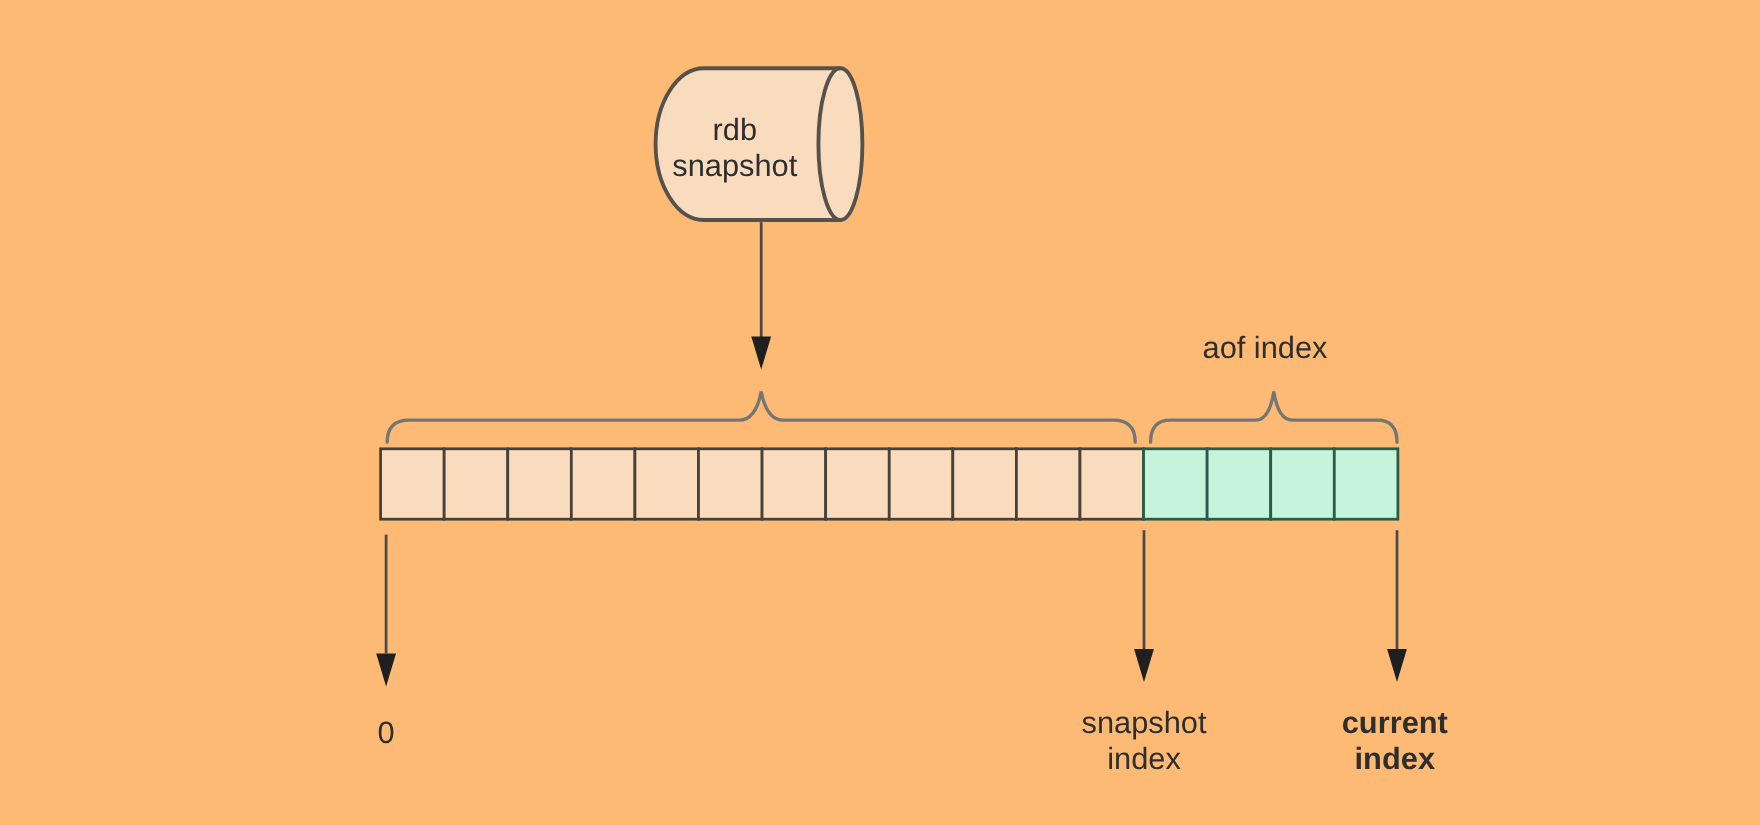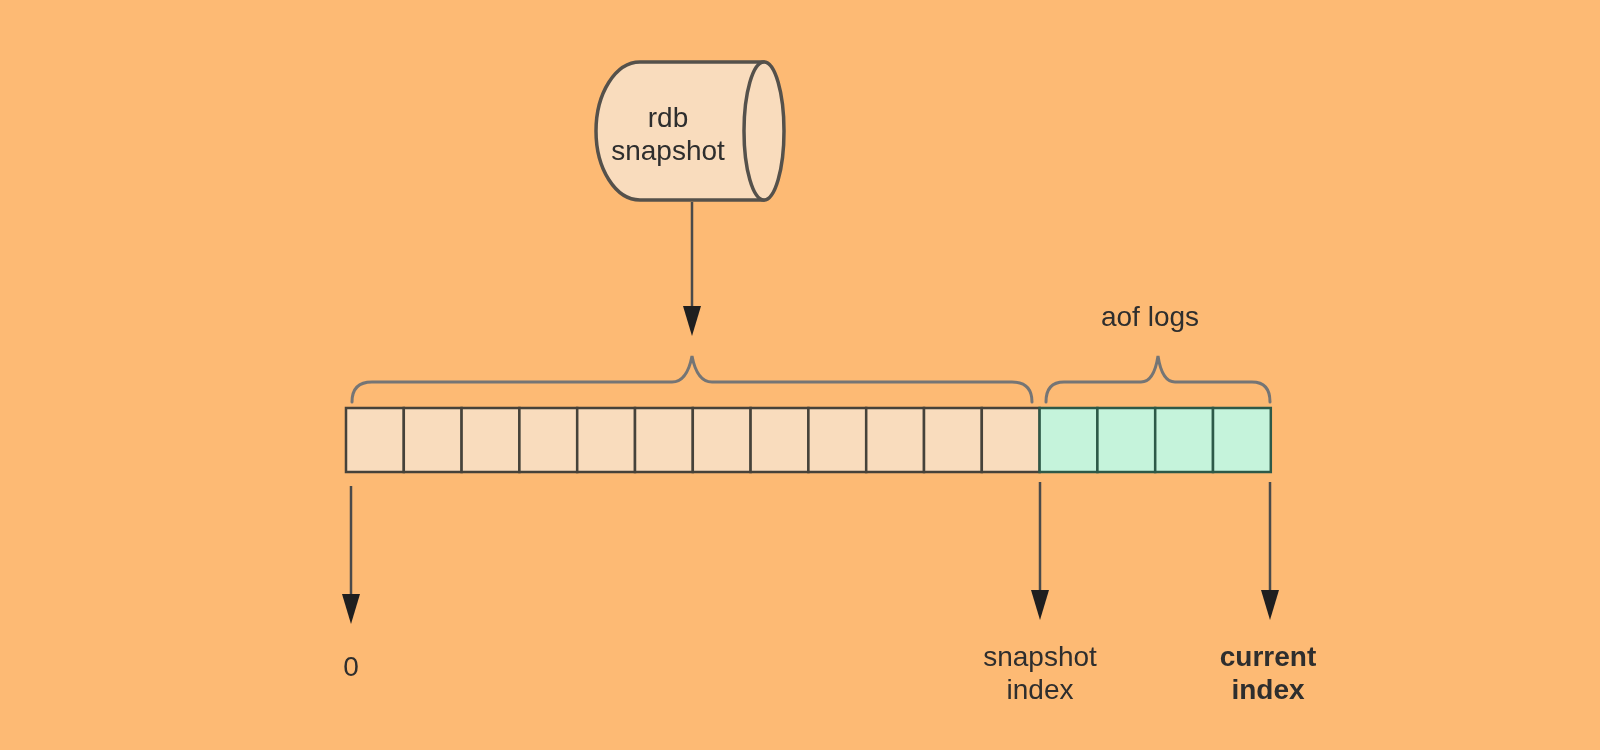--- a/index.html
+++ b/index.html
@@ -84,21 +84,21 @@
       <line x1="1270" y1="482" x2="1270" y2="590" stroke="#4a4a4a" stroke-width="2.5"></line>
       <polygon points="1270,620 1261,590 1279,590" fill="#1f1f1f"></polygon>
     </g>
   </svg>
 
   <div class="lbl" style="left:668px; top:134px;">
     <div>rdb</div>
     <div>snapshot</div>
   </div>
 
-  <div class="lbl" style="left:1150px; top:316px;">aof logs</div>
+  <div class="lbl" style="left:1150px; top:316px;">aof index</div>
 
   <div class="lbl" style="left:351px; top:666px;">0</div>
 
   <div class="lbl" style="left:1040px; top:673px;">
     <div>snapshot</div>
     <div>index</div>
   </div>
 
   <div class="lbl" style="left:1268px; top:673px;font-weight:bold;">
     <div>current</div>

